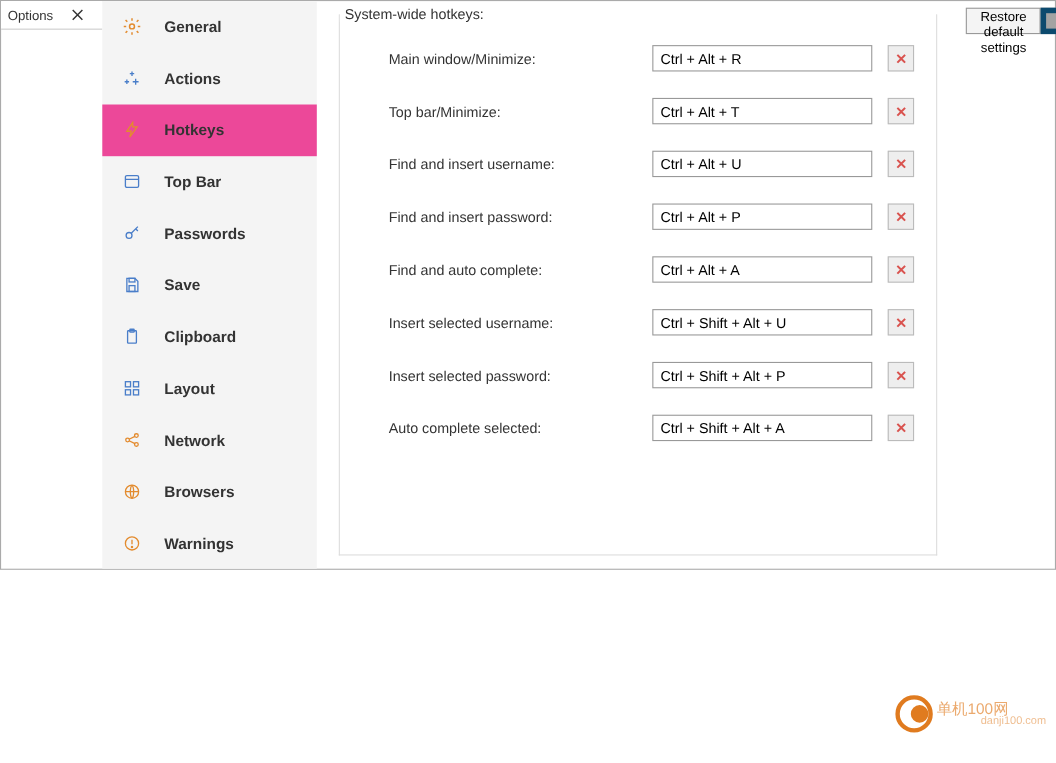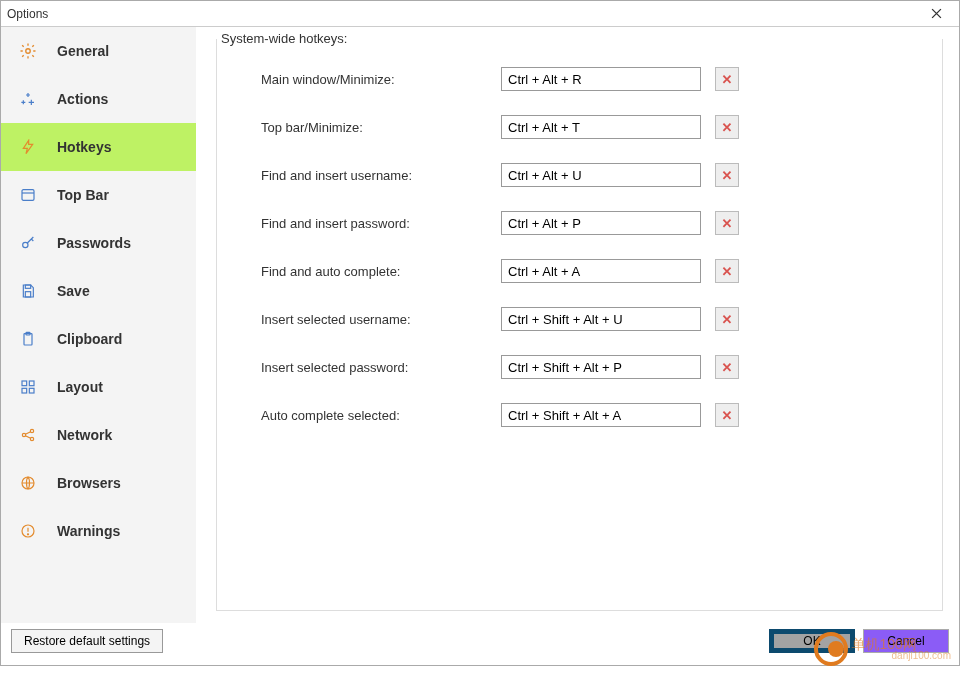--- a/index.html
+++ b/index.html
@@ -1,24 +1,24 @@
 <!DOCTYPE html>
 <html><head>
 <meta charset="utf-8">
 <style>
   * { box-sizing: border-box; }
   html, body { margin:0; padding:0; width:960px; height:694px; font-family: "Segoe UI", Tahoma, sans-serif; font-size:13px; color:#333; background:#fff; overflow:hidden;}
-  .window { width:960px; height:666px; border:1px solid #aaa; display:flex; flex-direction:column; }
+  .window { width:960px; height:518px; border:1px solid #aaa; display:flex; flex-direction:row; }
   .titlebar { height:26px; border-bottom:1px solid #ccc; display:flex; align-items:center; justify-content:space-between; padding:0 0 0 6px; background:#fff; }
   .titlebar-title { font-size:12px; }
   .titlebar-close { width:45px; height:100%; display:flex; align-items:center; justify-content:center; font-size:14px; }
   .body { flex:1; display:flex; padding:0px; min-height:0; }
   .sidebar { width:195px; background:#f4f4f4; border-right:0px solid #ddd; display:flex; flex-direction:column; }
   .sidebar-item { height:48px; display:flex; align-items:center; padding-left:18px; gap:20px; cursor:default; }
-  .sidebar-item.selected { background:#bef264; }
+  .sidebar-item.selected { background:#ec4899; }
   .side-icon { width:18px; height:18px; display:flex; align-items:center; justify-content:center; color:#e38b2e; }
   .side-icon.blue { color:#4a7ec9; }
   .side-icon.orange { color:#e38b2e; }
   .side-label { font-size:14px; color:#333;font-weight:bold; }
   .main { flex:1; padding:12px 16px 12px 20px; display:flex; flex-direction:column; min-height:0;justify-content:flex-end;}
   .panel { flex:1; border:1px solid #ddd; border-top:none; position:relative; }
   .section-title { font-size:13px; color:#333; position:absolute; top:-8px; left:0px; background:#fff; padding:0 4px;}
   .rows { padding:28px 20px 0 20px; display:flex; flex-direction:column; gap:24px;}
   .row { display:flex; align-items:center;margin-left:24px; }
   .row-label { width:240px; font-size:13px; }

